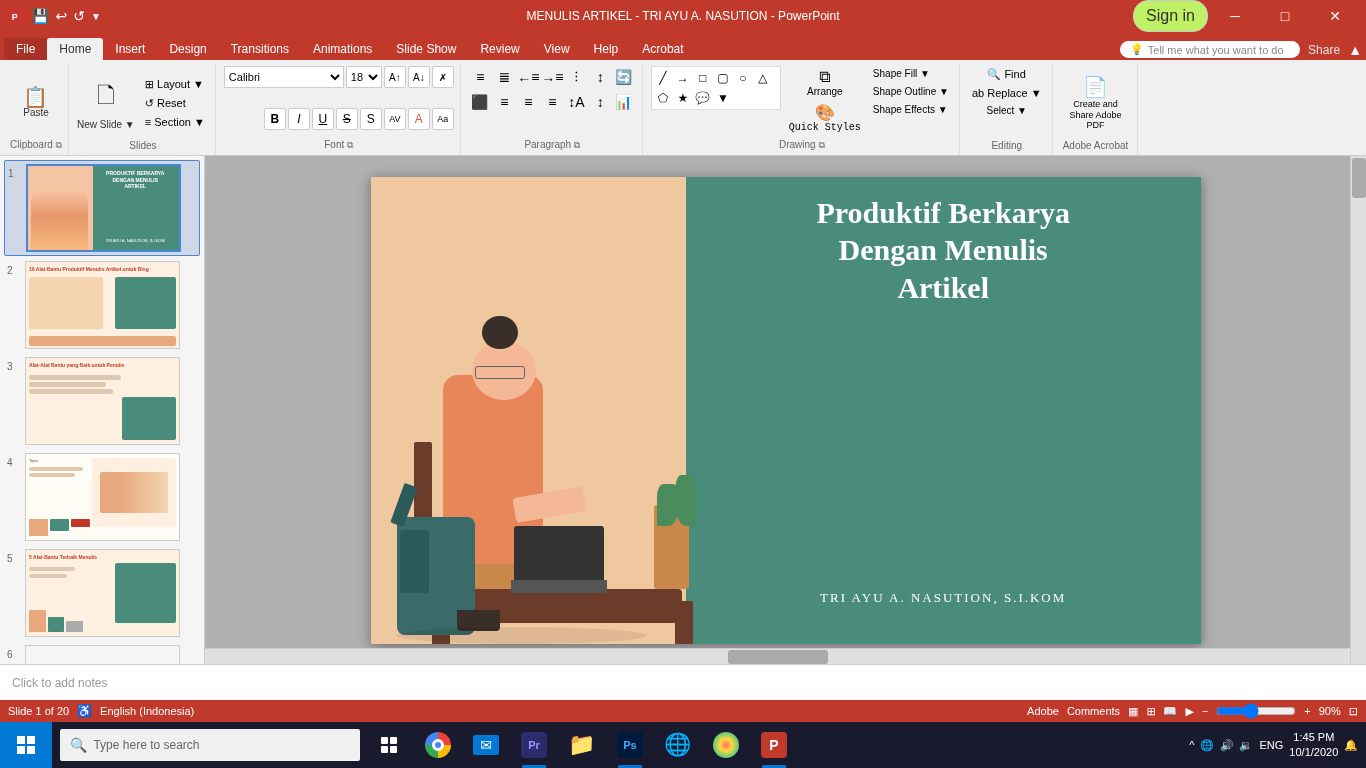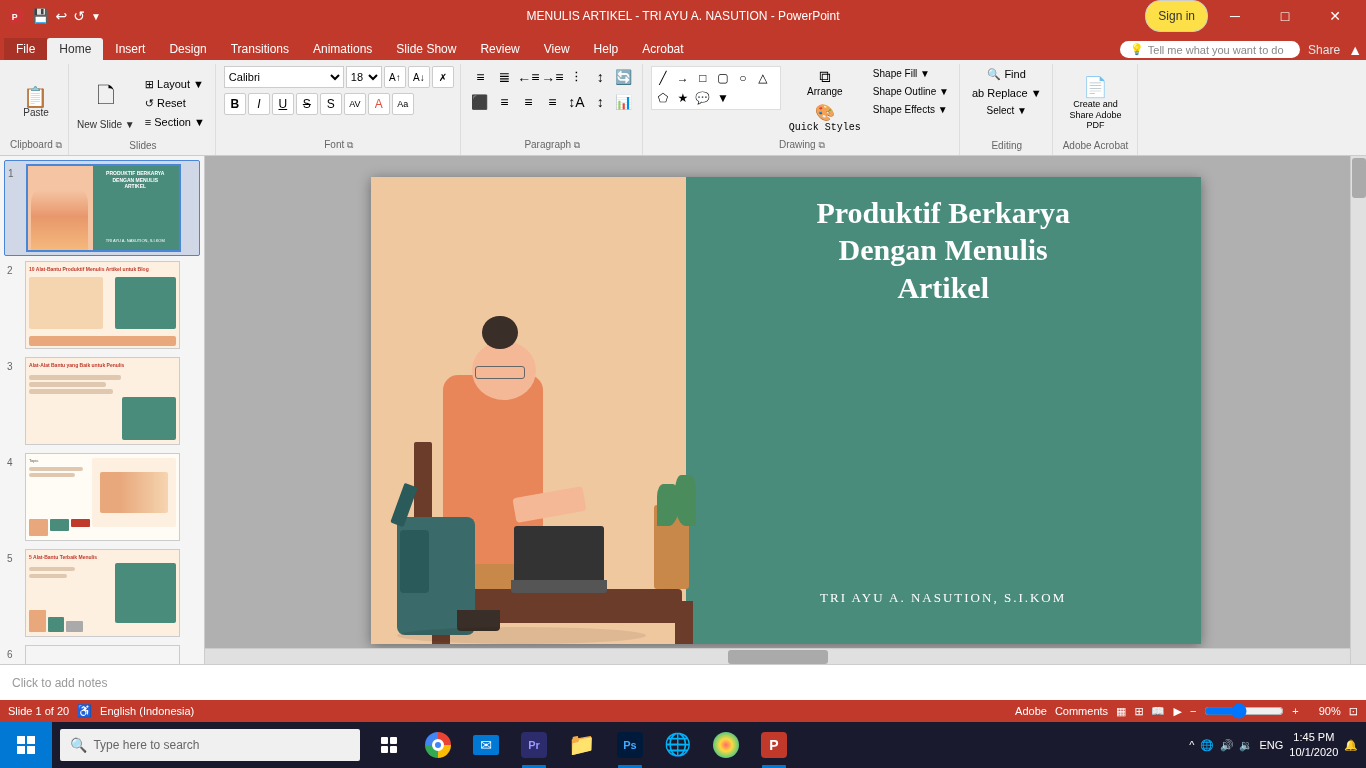--- a/index.html
+++ b/index.html
@@ -73,21 +73,21 @@
     .tray-icons { display: flex; align-items: center; gap: 6px; }
     .font-row { display: flex; align-items: center; gap: 2px; }
     .font-select { width: 120px; height: 22px; font-size: 11px; border: 1px solid #ccc; background: white; }
     .font-size-select { width: 36px; height: 22px; font-size: 11px; border: 1px solid #ccc; background: white; }
     .font-btn { width: 22px; height: 22px; border: 1px solid #ccc; background: white; cursor: pointer; display: flex; align-items: center; justify-content: center; font-size: 12px; border-radius: 2px; }
 
     .para-btn { width: 22px; height: 22px; display: flex; align-items: center; justify-content: center; cursor: pointer; font-size: 14px; border-radius: 2px; }
     .shape-btn { width: 18px; height: 18px; display: flex; align-items: center; justify-content: center; cursor: pointer; font-size: 12px; }
 
     
-    .signin-btn { background: #fde047; border: 1px solid #ccc; color: #333; padding: 4px 12px; border-radius: 15px; cursor: pointer; font-size: 12px; }
+    .signin-btn { background: #bef264; border: 1px solid #ccc; color: #333; padding: 4px 12px; border-radius: 15px; cursor: pointer; font-size: 16px; }
 
     
     .share-btn { color: #e5e5e5; cursor: pointer; font-size: 12px; }
   </style>
 </head>
 <body>
 
 <div id="titlebar" style="position:relative;">
   <div class="left-icons">
     <div class="app-icon" style="background:#c0392b; font-size:9px; padding:2px;">
@@ -153,21 +153,21 @@
       <div style="display:flex; flex-direction:column; gap:2px; margin-left:4px;">
         <div class="ribbon-btn-small">⊞ Layout ▼</div>
         <div class="ribbon-btn-small">↺ Reset</div>
         <div class="ribbon-btn-small">≡ Section ▼</div>
       </div>
     </div>
     <div class="ribbon-group-label">Slides</div>
   </div>
 
   <div class="ribbon-group" style="min-width:220px;">
-    <div class="ribbon-group-content" style="flex-direction:column; align-items:flex-start; gap:5px;">
+    <div class="ribbon-group-content" style="flex-direction:column; align-items:flex-end; gap:20px;">
       <div class="font-row">
         <select class="font-select">
           <option>Calibri</option>
         </select>
         <select class="font-size-select">
           <option>18</option>
         </select>
         <div class="font-btn" style="font-size:10px;">A↑</div>
         <div class="font-btn" style="font-size:10px;">A↓</div>
         <div class="font-btn" style="font-size:10px;">✗</div>
@@ -417,21 +417,21 @@
   <div style="margin-left:auto; display:flex; align-items:center; gap:8px;">
     <span style="cursor:pointer;">Adobe</span>
     <span style="cursor:pointer;">Comments</span>
     <span style="cursor:pointer;">▦</span>
     <span style="cursor:pointer;">⊞</span>
     <span style="cursor:pointer;">📖</span>
     <span style="cursor:pointer;">▶</span>
     <span style="cursor:pointer;">−</span>
     <input type="range" min="10" max="200" value="90" style="width: 80px; cursor: pointer;">
     <span style="cursor:pointer;">+</span>
-    <span style="cursor:pointer;margin-left:12px;">90%</span>
+    <span style="cursor:pointer;">90%</span>
     <span style="cursor:pointer;">⊡</span>
   </div>
 </div>
 
 <div id="taskbar" style="height:46px; background:#1a1a2e; display:flex; align-items:center; padding:0;">
 
   <div class="task-start" style="width:52px; height:46px; background:#0078d4; display:flex; align-items:center; justify-content:center; cursor:pointer;">
     <svg width="18" height="18" viewBox="0 0 18 18" fill="white">
       <rect x="0" y="0" width="8" height="8"></rect>
       <rect x="10" y="0" width="8" height="8"></rect>

